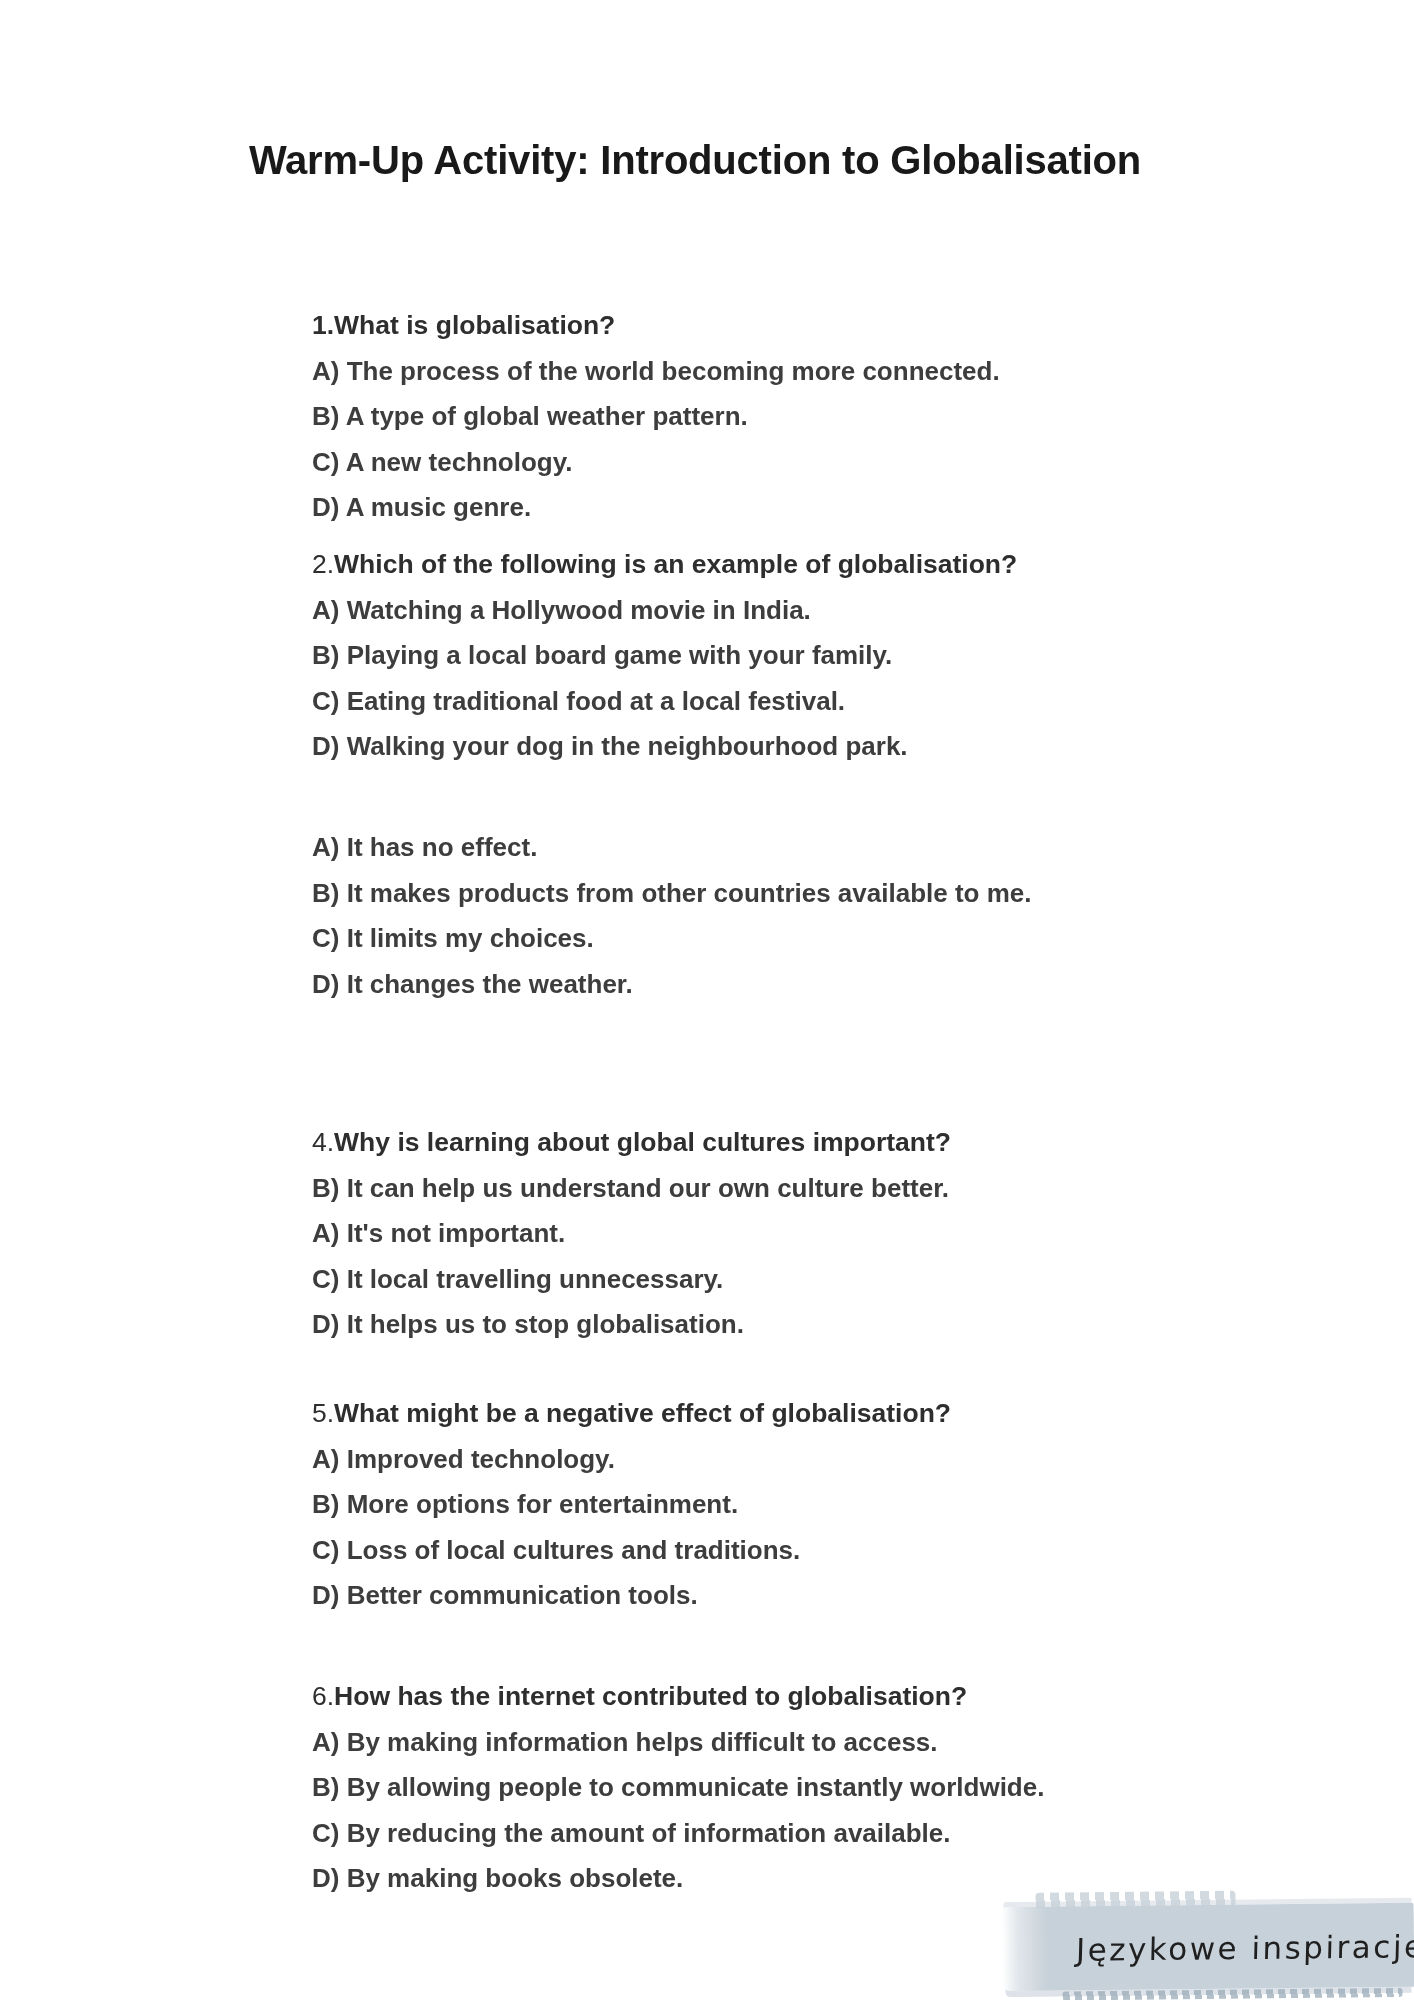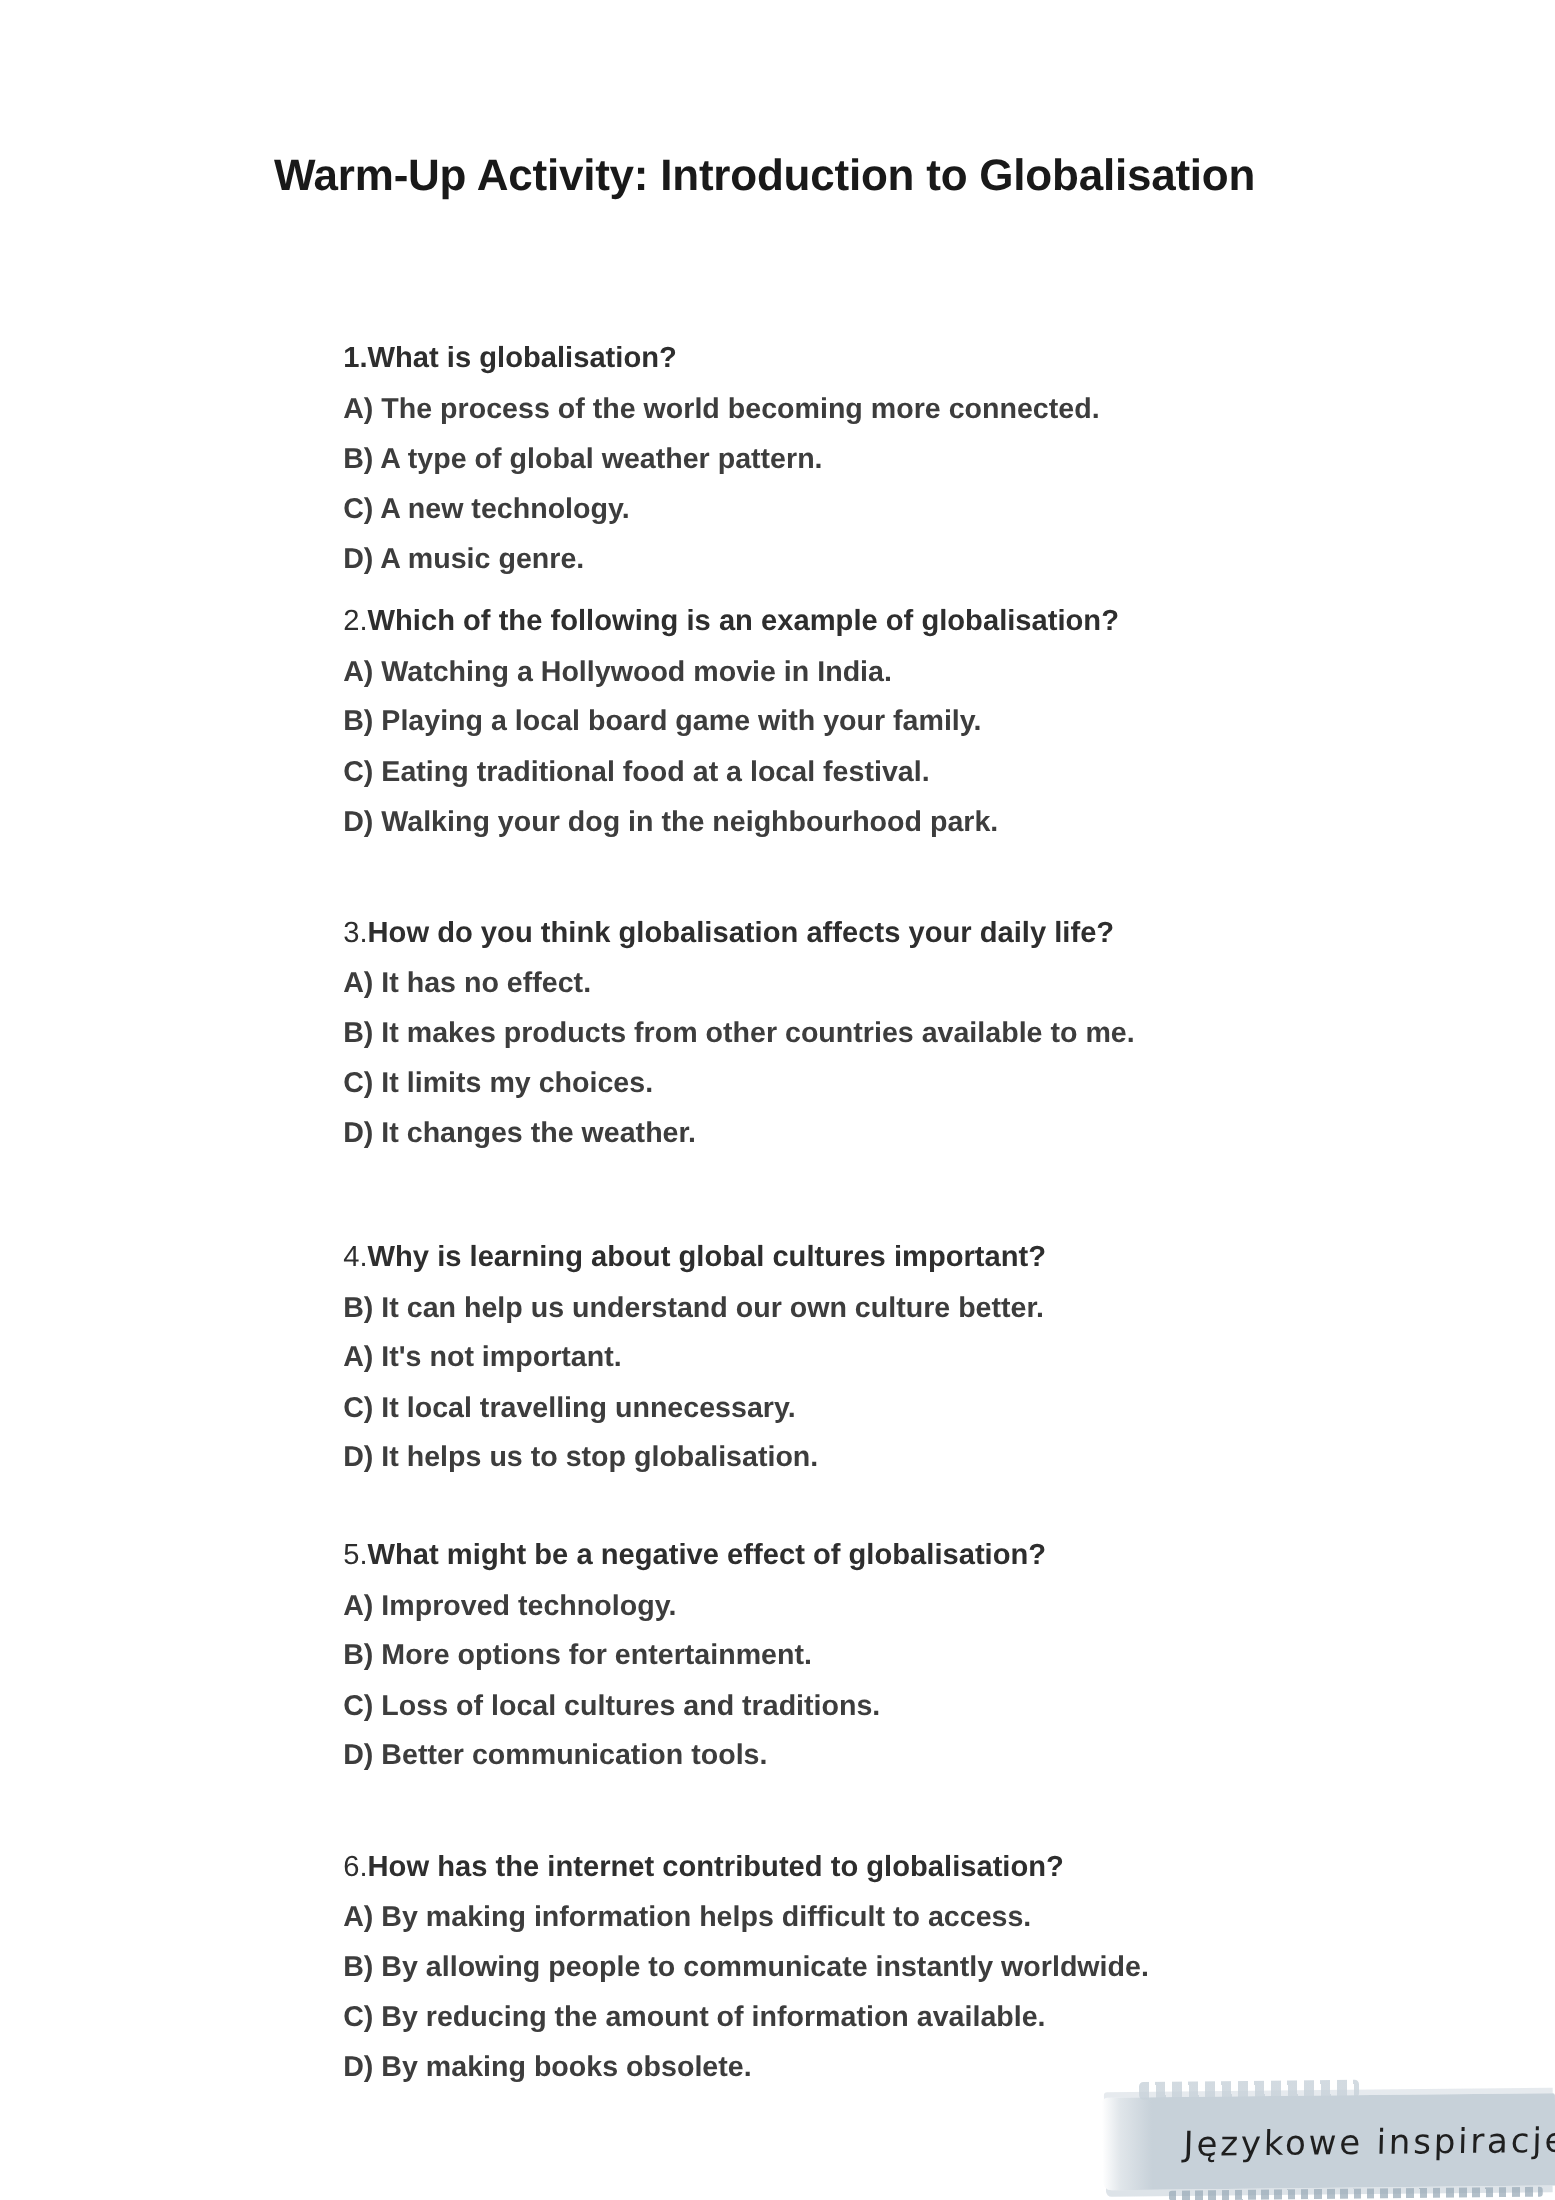--- a/index.html
+++ b/index.html
@@ -113,21 +113,20 @@
         <div class="option">D) A music genre.</div>
       </div>
       <div class="question" style="top: 542px;">
     <div class="q-heading"><span class="q-num">2.</span><span class="q-text">Which of the following is an example of globalisation?</span></div>
   <div class="option">A) Watching a Hollywood movie in India.</div>
         <div class="option">B) Playing a local board game with your family.</div>
         <div class="option">C) Eating traditional food at a local festival.</div>
         <div class="option">D) Walking your dog in the neighbourhood park.</div>
       </div>
       <div class="question" style="top: 825px;">
-    <div class="q-heading"><span class="q-num">3.</span><span class="q-text">How do you think globalisation affects your daily life?</span></div>
   <div class="option">A) It has no effect.</div>
         <div class="option">B) It makes products from other countries available to me.</div>
         <div class="option">C) It limits my choices.</div>
         <div class="option">D) It changes the weather.</div>
       </div>
       <div class="question" style="top: 1108px; margin-top: 12px;">
     <div class="q-heading"><span class="q-num">4.</span><span class="q-text">Why is learning about global cultures important?</span></div>
   <div class="option">B) It can help us understand our own culture better.</div>
         <div class="option">A) It's not important.</div>
         <div class="option">C) It local travelling unnecessary.</div>

